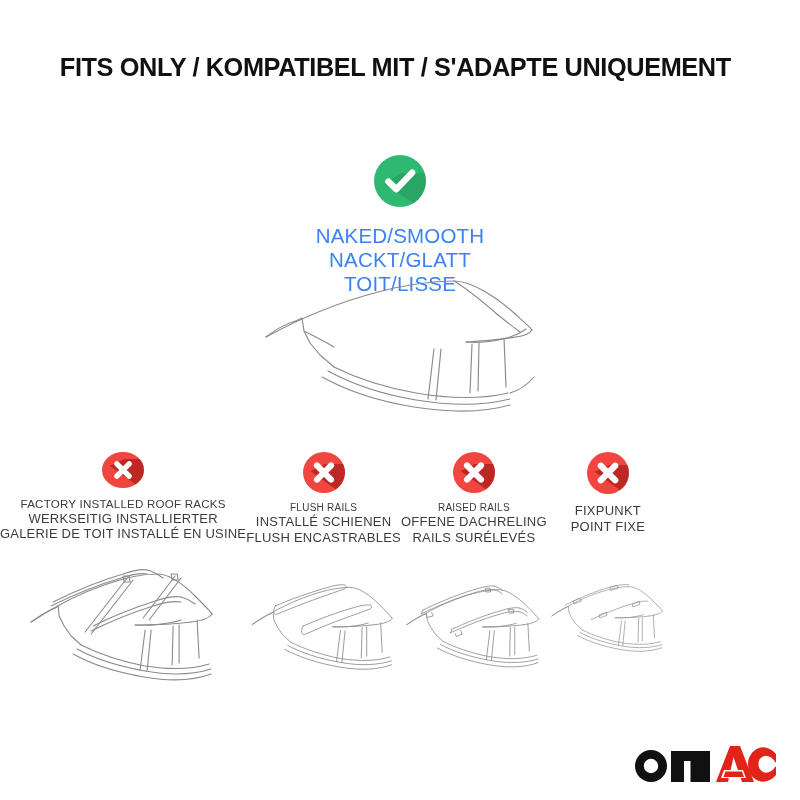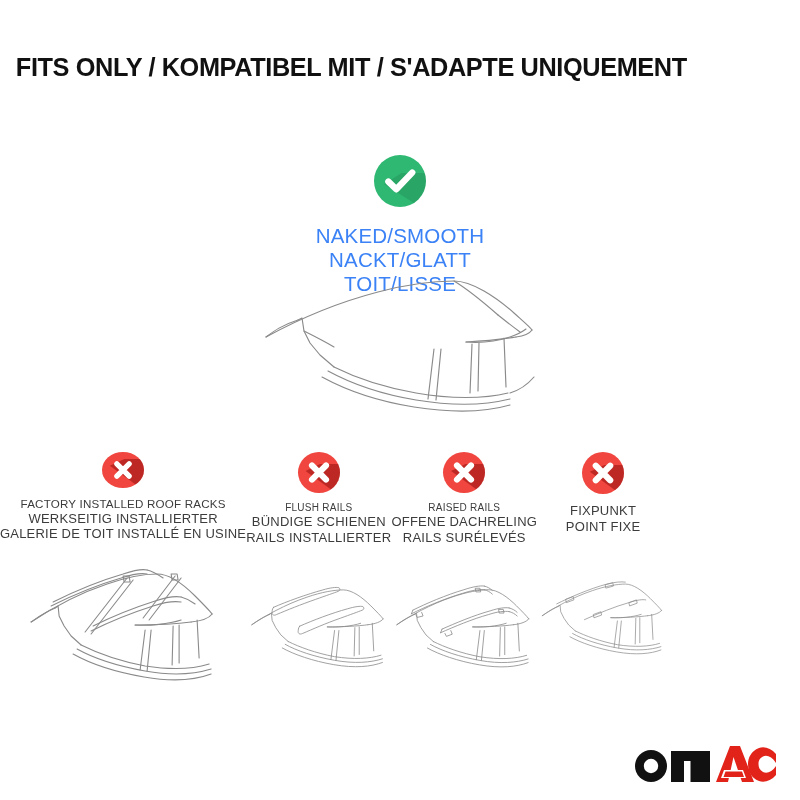--- a/index.html
+++ b/index.html
@@ -16,20 +16,21 @@
     color: #1a1a1a;
   }
 
   
   .title-bar {
     position: absolute;
     top: 52px;
     left: 0;
     width: 663px;
     text-align: center;
+    padding-left: 44px;
   }
   .title-bar .title-text {
     display: inline-block;
     font-size: 26.5px;
     font-weight: bold;
     letter-spacing: -0.4px;
     color: #111111;
     white-space: nowrap;
     transform: scaleX(0.955);
     transform-origin: center;
@@ -259,22 +260,22 @@
     <div class="badge red">
       <div class="wedge"></div>
       <div class="glyph">
         <svg viewBox="0 0 42 42" xmlns="http://www.w3.org/2000/svg">
           <path d="M13.8 13.8 L28.2 28.2 M28.2 13.8 L13.8 28.2" stroke="#ffffff" stroke-width="6.2" stroke-linecap="round"></path>
         </svg>
       </div>
     </div>
     <div class="col-labels">
       <div class="first">FLUSH RAILS</div>
-      <div>BÜNDIGE SCHIENEN</div>
-      <div>RAILS INSTALLIERTER</div>
+      <div>INSTALLÉ SCHIENEN</div>
+      <div>FLUSH ENCASTRABLES</div>
     </div>
     <div class="col-roof">
       <svg viewBox="0 0 200 150" xmlns="http://www.w3.org/2000/svg" fill="none" stroke="#8a8a8a" stroke-width="1.1" stroke-linecap="round" stroke-linejoin="round">
         <path d="M8 70 C26 58 54 42 84 32 C104 25 122 22 134 22 C146 22 160 32 172 44 C180 52 186 58 189 62"></path>
         <path d="M8 70 C14 66 20 61 32 56"></path>
         <path d="M32 56 L35 54 L36 64 L41 74 L48 84 L58 93"></path>
         <path d="M189 62 C186 66 178 69 168 70"></path>
         <path d="M168 70 C154 72 132 73 112 73"></path>
         <path d="M58 93 C74 101 96 109 122 114 C148 118 170 117 186 112"></path>
         <path d="M54 97 C70 106 94 114 122 119 C150 124 172 122 188 117"></path>

